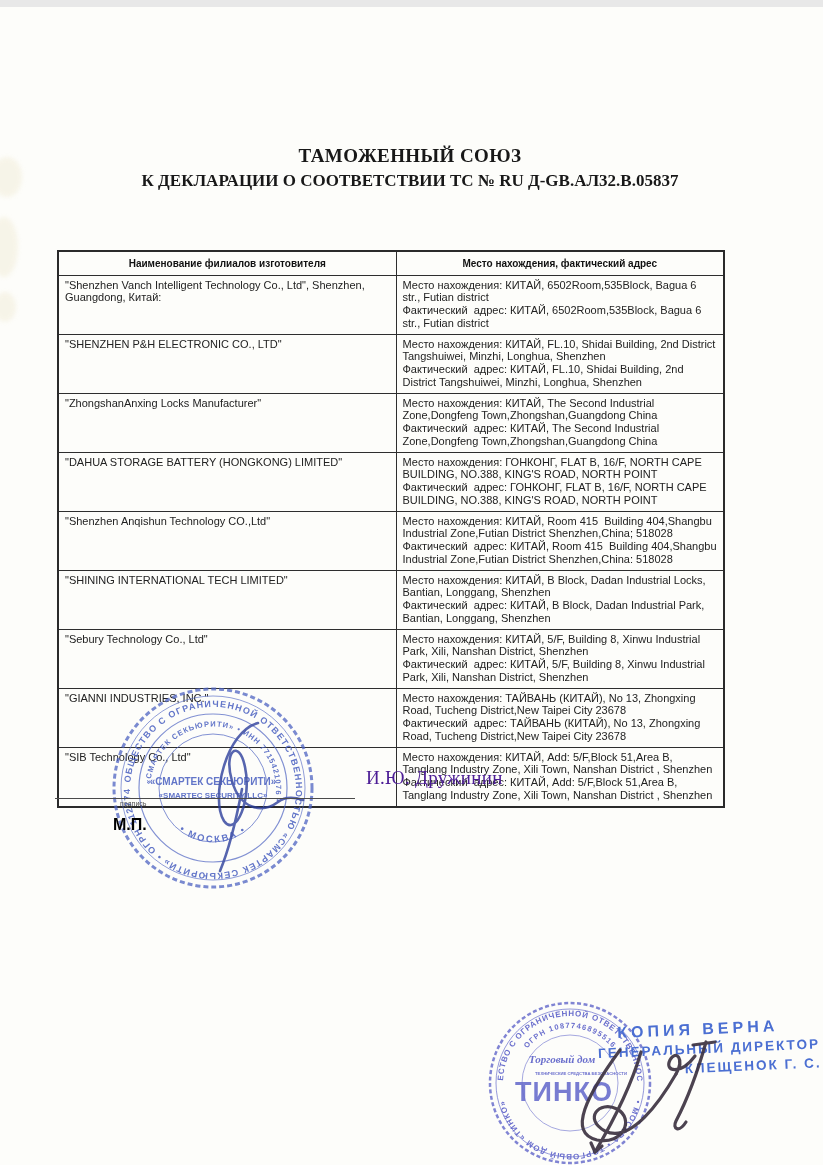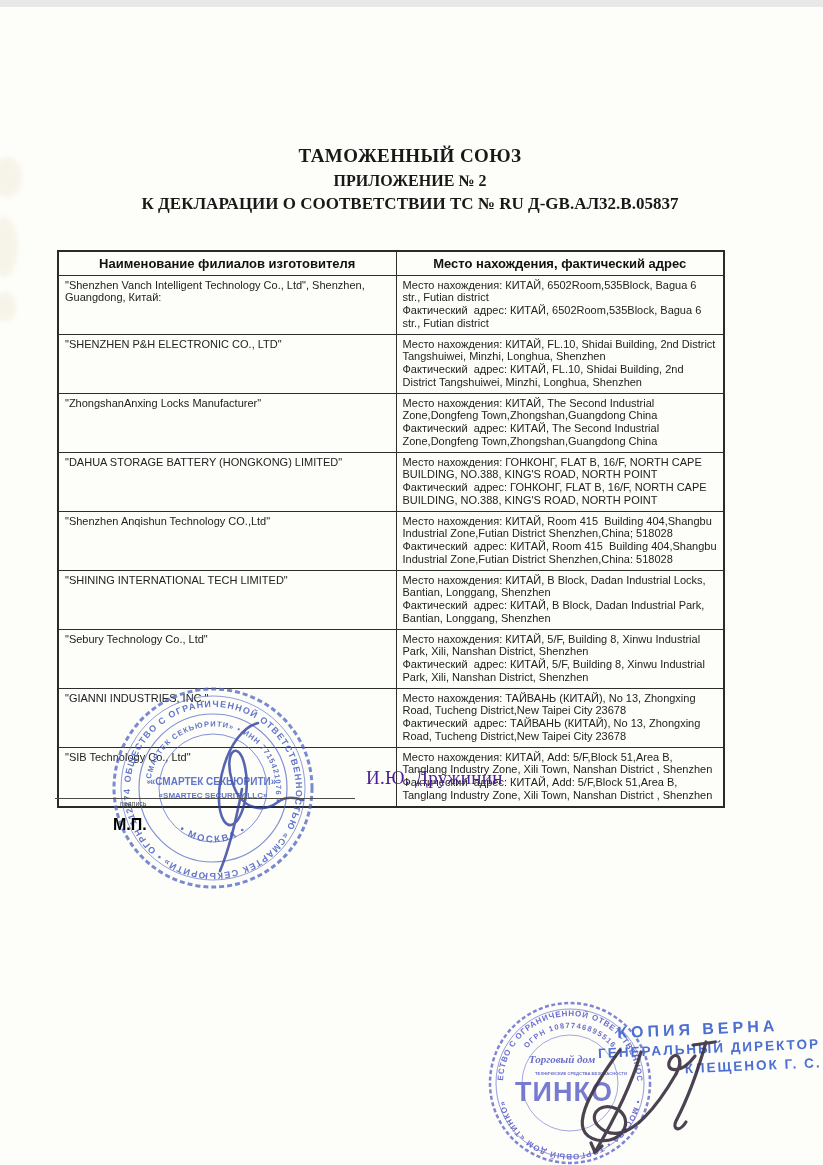--- a/index.html
+++ b/index.html
@@ -27,21 +27,21 @@
          padding: 0 30px; }
   
   table.tbl {
     position: absolute; left: 57px; top: 243px; width: 666px;
     border-collapse: collapse; table-layout: fixed;
     background: transparent;
   }
   .tbl col.c1 { width: 338px; } .tbl col.c2 { width: 328px; }
   .tbl th, .tbl td { border: 1px solid #2e2e2e; }
   .tbl th {
-    font-size: 13px; font-weight: bold; text-align: center;
+    font-size: 10px; font-weight: bold; text-align: center;
     height: 24px; padding: 2px 4px; color: #111;
   }
   .tbl td {
     vertical-align: top; font-size: 11px; line-height: 1.16;
     padding: 3px 6px 4px 6px; color: #222;
     height: 51px;
   }
   .tbl { border: 2px solid #2a2a2a; }
   .name-cell { white-space: pre-wrap; }
   .addr { white-space: pre-wrap; }
@@ -88,21 +88,20 @@
 <body>
 
 <div class="page">
 
   <div class="artifact" style="left:-8px; top:150px; width:30px; height:40px;"></div>
   <div class="artifact" style="left:-10px; top:210px; width:28px; height:60px;"></div>
   <div class="artifact" style="left:-6px; top:285px; width:22px; height:30px;"></div>
 
   <div class="doc-header">
     <div class="t1">ТАМОЖЕННЫЙ СОЮЗ</div>
-    <div class="t2">ПРИЛОЖЕНИЕ № 2</div>
     <div class="t3">К ДЕКЛАРАЦИИ О СООТВЕТСТВИИ ТС № RU Д-GB.АЛ32.В.05837</div>
   </div>
 
   <table class="tbl">
     <colgroup>
         <col class="c1">
         <col class="c2">
       </colgroup>
     <tbody>
         <tr>

